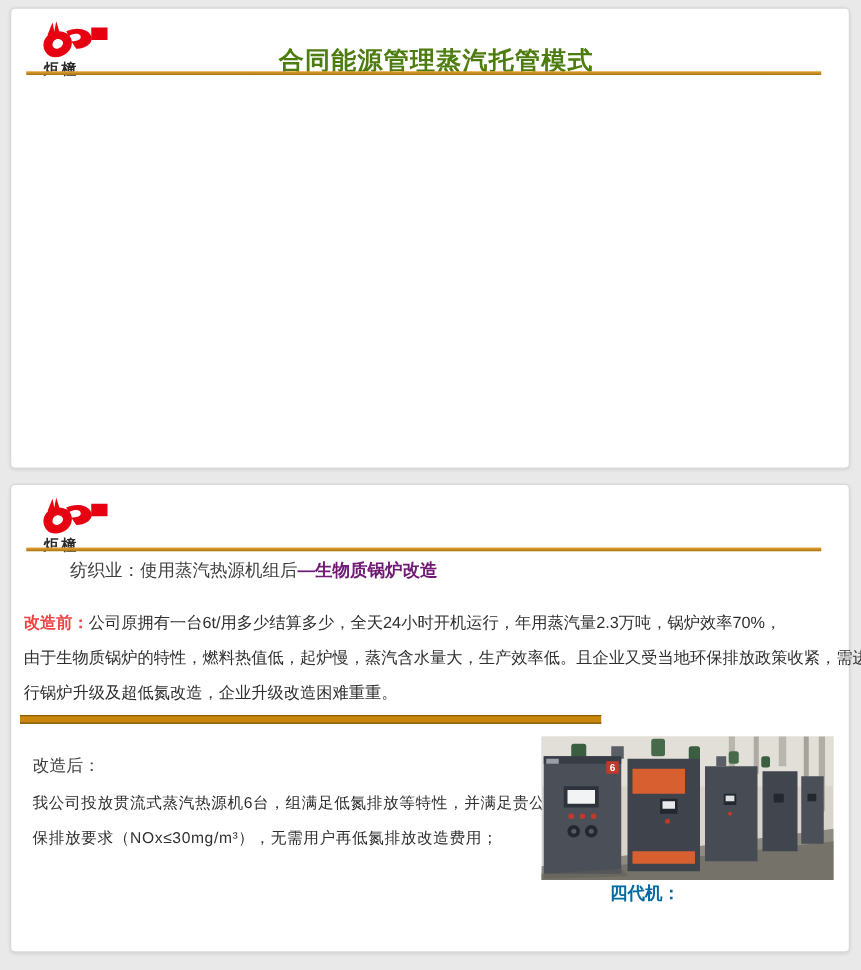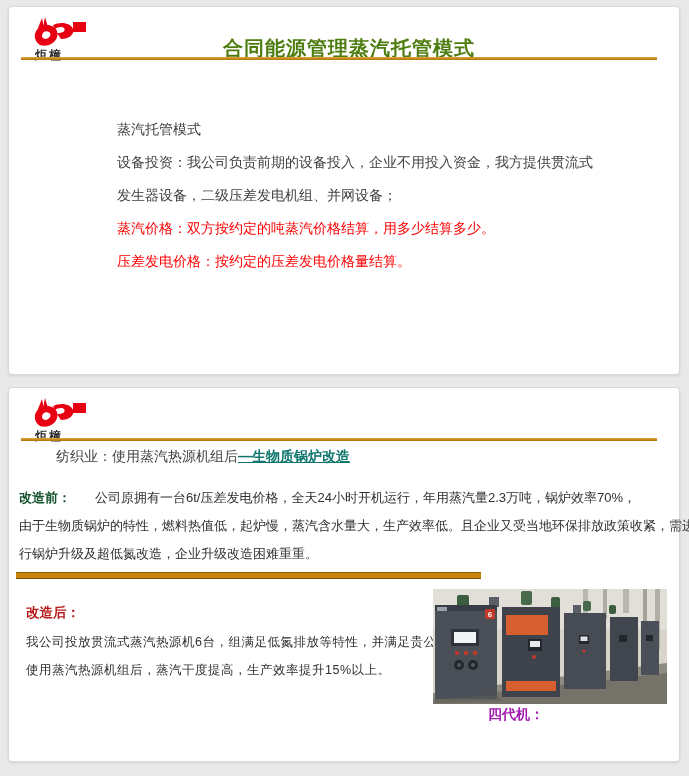--- a/index.html
+++ b/index.html
@@ -34,69 +34,62 @@
 
   
   .s1-body{position:absolute;left:108px;top:106px;font-size:14px;color:#3f3f3f;}
   .s1-body .line{line-height:33px;white-space:nowrap;}
   .s1-body .red{color:#ff0000;}
 
   
   .industry{
     position:absolute;left:47px;top:60px;font-size:14px;color:#3f3f3f;white-space:nowrap;
   }
-  .industry .bold{font-weight:bold;color:#0f766e;text-decoration:underline;}
+  .industry .bold{font-weight:bold;color:#701a75;}
   .before-block{
     position:absolute;left:10px;top:96px;font-size:13px;color:#2f2f2f;
   }
   .before-block .line{line-height:28px;white-space:nowrap;}
-  .before-block .label{font-weight:bold;color:#14532d;margin-right:24px;}
+  .before-block .label{font-weight:bold;color:#ef4444;margin-right:0;}
   .divider-bar{
     position:absolute;left:7px;top:184px;width:465px;height:5px;
     background:#c8860b;border-top:1px solid #8a5d06;border-bottom:1px solid #7a5205;
   }
   .after-block{
     position:absolute;left:17px;top:210px;width:400px;font-size:12.5px;color:#2f2f2f;
   }
-  .after-label{font-weight:bold;color:#b91c1c;font-size:13.5px;line-height:30px;}
+  .after-label{font-weight:normal;color:#404040;font-size:13.5px;line-height:30px;}
   .after-block .line{line-height:28px;white-space:nowrap;letter-spacing:0.5px;}
 
   .photo{
     position:absolute;left:424px;top:201px;width:234px;height:115px;overflow:hidden;
   }
   .photo svg{display:block;}
   .photo-caption{
-    position:absolute;left:479px;top:318px;font-size:14px;font-weight:bold;color:#a21caf;
+    position:absolute;left:479px;top:318px;font-size:14px;font-weight:bold;color:#0369a1;
     white-space:nowrap;
   }
 </style>
 </head>
 <body>
 
 <section class="slide" id="slide1">
   <div class="logo">
     <svg width="58" height="32" viewBox="0 0 58 32">
       <path d="M7,13 L11,3 L13,13 Z" fill="#e60012"></path>
       <path d="M14,2 L17,12 L12,12 Z" fill="#e60012"></path>
       <path d="M9,30 C2,26 2,16 9,12 C15,8 24,10 26,16 C28,22 24,28 18,30 C15,31 12,31 9,30 Z M15,24 C19,23 21,19 18,17 C15,15 11,17 11,21 C11,23 13,24 15,24 Z" fill="#e60012"></path>
       <path d="M22,10 C30,6 40,8 42,14 C44,19 38,24 30,24 L26,18 C32,18 35,16 33,13 C31,11 26,12 24,14 Z" fill="#e60012"></path>
       <rect x="42" y="7" width="13" height="10" fill="#e60012"></rect>
     </svg>
     <div class="logo-text">炬橦</div>
   </div>
   <h1 class="slide-title">合同能源管理蒸汽托管模式</h1>
   <div class="gold-line"></div>
 
-  <div class="s1-body">
-    <div class="line">蒸汽托管模式</div>
-    <div class="line">设备投资：我公司负责前期的设备投入，企业不用投入资金，我方提供贯流式</div>
-    <div class="line">发生器设备，二级压差发电机组、并网设备；</div>
-    <div class="line red">蒸汽价格：双方按约定的吨蒸汽价格结算，用多少结算多少。</div>
-    <div class="line red">压差发电价格：按约定的压差发电价格量结算。</div>
-  </div>
 </section>
 
 <section class="slide" id="slide2">
   <div class="logo">
     <svg width="58" height="32" viewBox="0 0 58 32">
       <path d="M7,13 L11,3 L13,13 Z" fill="#e60012"></path>
       <path d="M14,2 L17,12 L12,12 Z" fill="#e60012"></path>
       <path d="M9,30 C2,26 2,16 9,12 C15,8 24,10 26,16 C28,22 24,28 18,30 C15,31 12,31 9,30 Z M15,24 C19,23 21,19 18,17 C15,15 11,17 11,21 C11,23 13,24 15,24 Z" fill="#e60012"></path>
       <path d="M22,10 C30,6 40,8 42,14 C44,19 38,24 30,24 L26,18 C32,18 35,16 33,13 C31,11 26,12 24,14 Z" fill="#e60012"></path>
       <rect x="42" y="7" width="13" height="10" fill="#e60012"></rect>
@@ -104,32 +97,32 @@
     <div class="logo-text">炬橦</div>
   </div>
   <div class="gold-line"></div>
 
   <div class="industry">
     <span>纺织业：使用蒸汽热源机组后</span><span class="bold">—生物质锅炉改造</span>
   </div>
 
   <div class="before-block">
     <div class="line">
-      <span class="label">改造前：</span><span>公司原拥有一台6t/压差发电价格，全天24小时开机运行，年用蒸汽量2.3万吨，锅炉效率70%，</span>
+      <span class="label">改造前：</span><span>公司原拥有一台6t/用多少结算多少，全天24小时开机运行，年用蒸汽量2.3万吨，锅炉效率70%，</span>
     </div>
     <div class="line">由于生物质锅炉的特性，燃料热值低，起炉慢，蒸汽含水量大，生产效率低。且企业又受当地环保排放政策收紧，需进</div>
     <div class="line">行锅炉升级及超低氮改造，企业升级改造困难重重。</div>
   </div>
 
   <div class="divider-bar"></div>
 
   <div class="after-block">
     <div class="after-label">改造后：</div>
     <div class="line">我公司投放贯流式蒸汽热源机6台，组满足低氮排放等特性，并满足贵公司环</div>
-    <div class="line">使用蒸汽热源机组后，蒸汽干度提高，生产效率提升15%以上。</div>
+    <div class="line">保排放要求（NOx≤30mg/m³），无需用户再低氮排放改造费用；</div>
   </div>
 
   <div class="photo">
     <svg width="234" height="115" viewBox="0 0 234 115">
 
       <rect x="0" y="0" width="234" height="115" fill="#d8d4cb"></rect>
       <rect x="0" y="0" width="234" height="40" fill="#e2dfd8"></rect>
 
       <polygon points="0,104 234,74 234,115 0,115" fill="#8e8b83"></polygon>
       <polygon points="0,110 234,84 234,115 0,115" fill="#75726a"></polygon>

